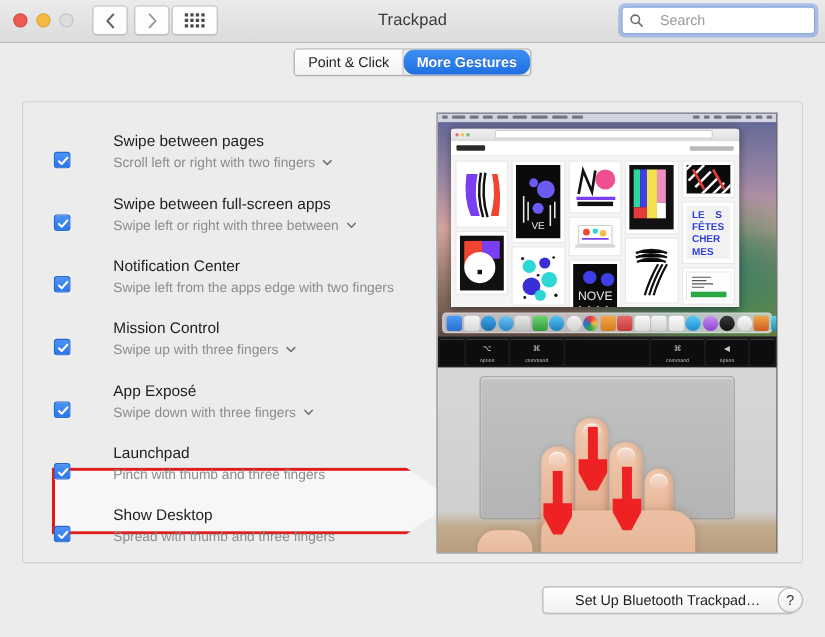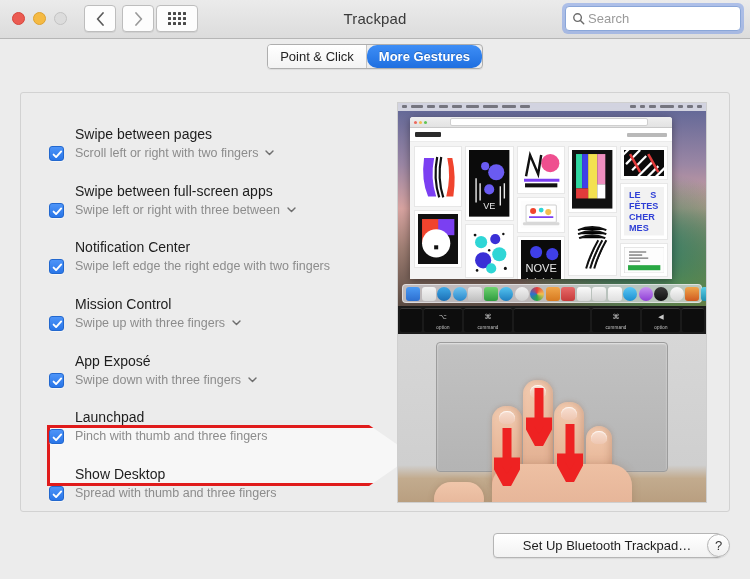--- a/index.html
+++ b/index.html
@@ -125,20 +125,21 @@
     position: relative;
     width: 100%;
     height: 100%;
     background: #ffffff;
     border: 1px solid #8aa6d8;
     border-radius: 4px;
     box-sizing: border-box;
     display: flex;
     align-items: center;
     padding-left: 6px;
+    gap: 12px;
   }
   .searchfield .sicon {
     width: 13px;
     height: 13px;
     flex: none;
     margin-right: 3px;
   }
   .searchfield .sph {
     font-size: 13px;
     color: #9a9a9a;
@@ -201,22 +202,23 @@
     width: 372px;
     height: 100%;
   }
 
   .gest-row {
     position: absolute;
     left: 0;
     width: 372px;
     height: 50px;
     display: flex;
-    align-items: flex-end;
-    box-sizing: border-box;
+    align-items: center;
+    box-sizing: border-box;
+    gap: 28px;
   }
 
   .cb {
     width: 15px;
     height: 15px;
     flex: none;
     margin-left: 28px;
     margin-top: 18px;
     border-radius: 3px;
     background: linear-gradient(to bottom, #4d94f8, #2a76e8);
@@ -674,21 +676,21 @@
 
       <div class="gest-row" style="top:131px">
         <span class="cb">
           <svg width="13" height="13" viewBox="0 0 13 13">
             <path d="M2.6 6.6 L5.1 9.1 L10.2 3.4" fill="none" stroke="#fff" stroke-width="1.9" stroke-linecap="round" stroke-linejoin="round"></path>
           </svg>
         </span>
         <span class="gest-text">
           <span class="gest-title">Notification Center</span>
           <span class="gest-sub">
-            <span>Swipe left edge the right edge with two fingers</span>
+            <span>Swipe left from the apps edge with two fingers</span>
           </span>
         </span>
       </div>
 
       <div class="gest-row" style="top:245px">
         <span class="cb">
           <svg width="13" height="13" viewBox="0 0 13 13">
             <path d="M2.6 6.6 L5.1 9.1 L10.2 3.4" fill="none" stroke="#fff" stroke-width="1.9" stroke-linecap="round" stroke-linejoin="round"></path>
           </svg>
         </span>

